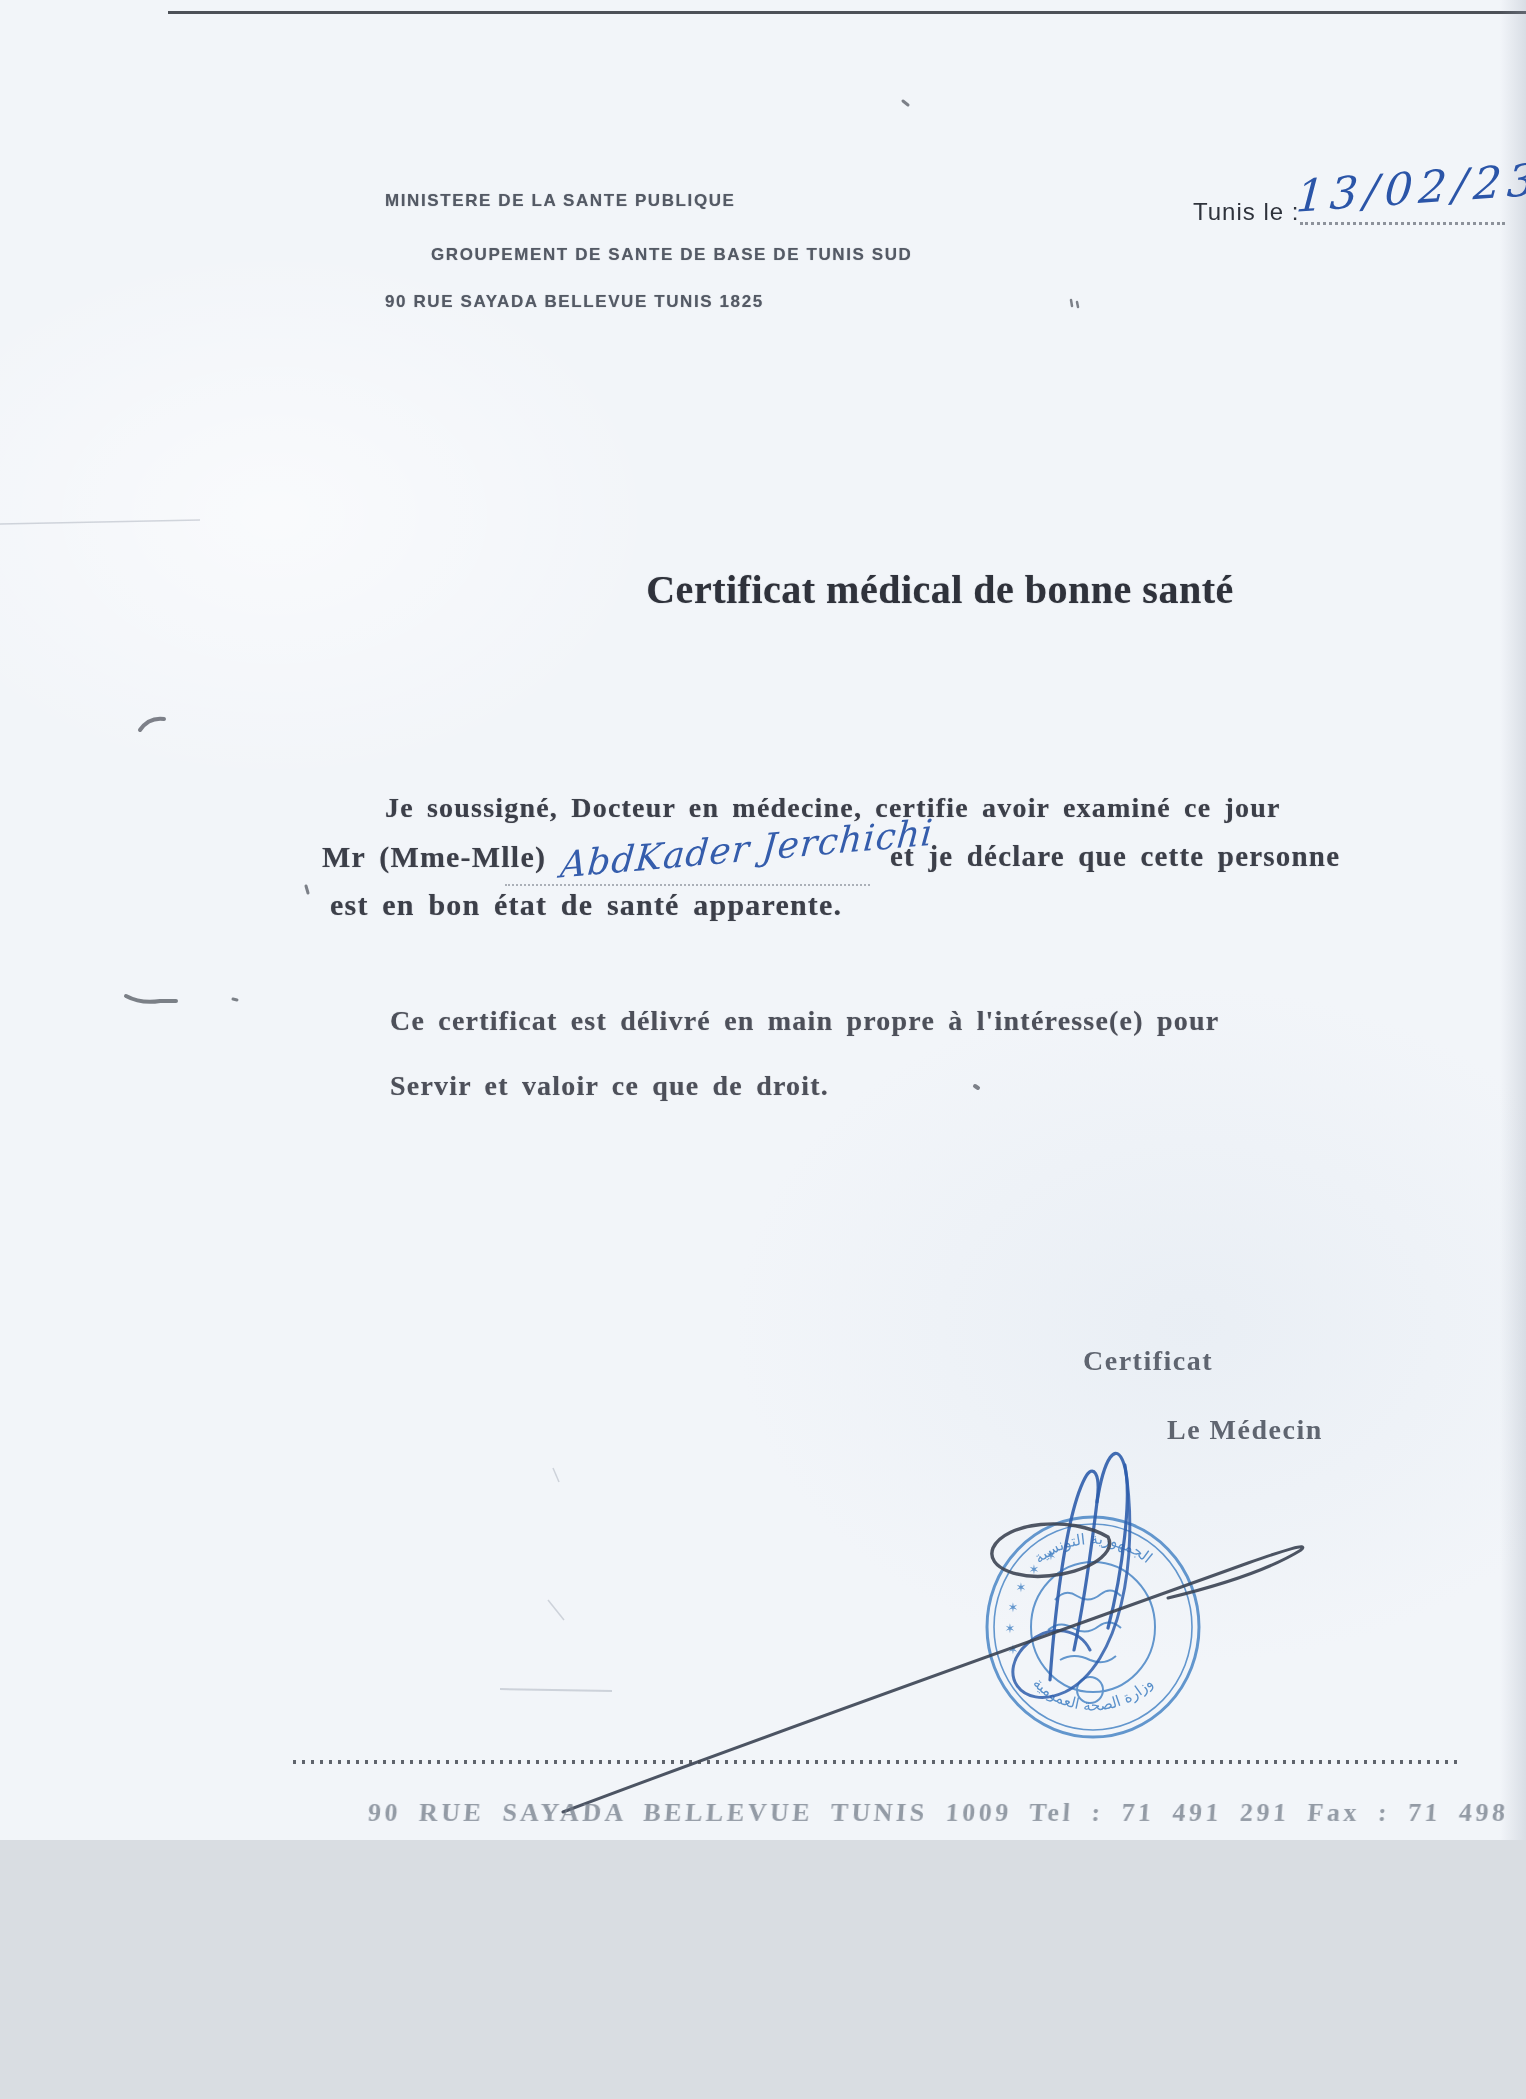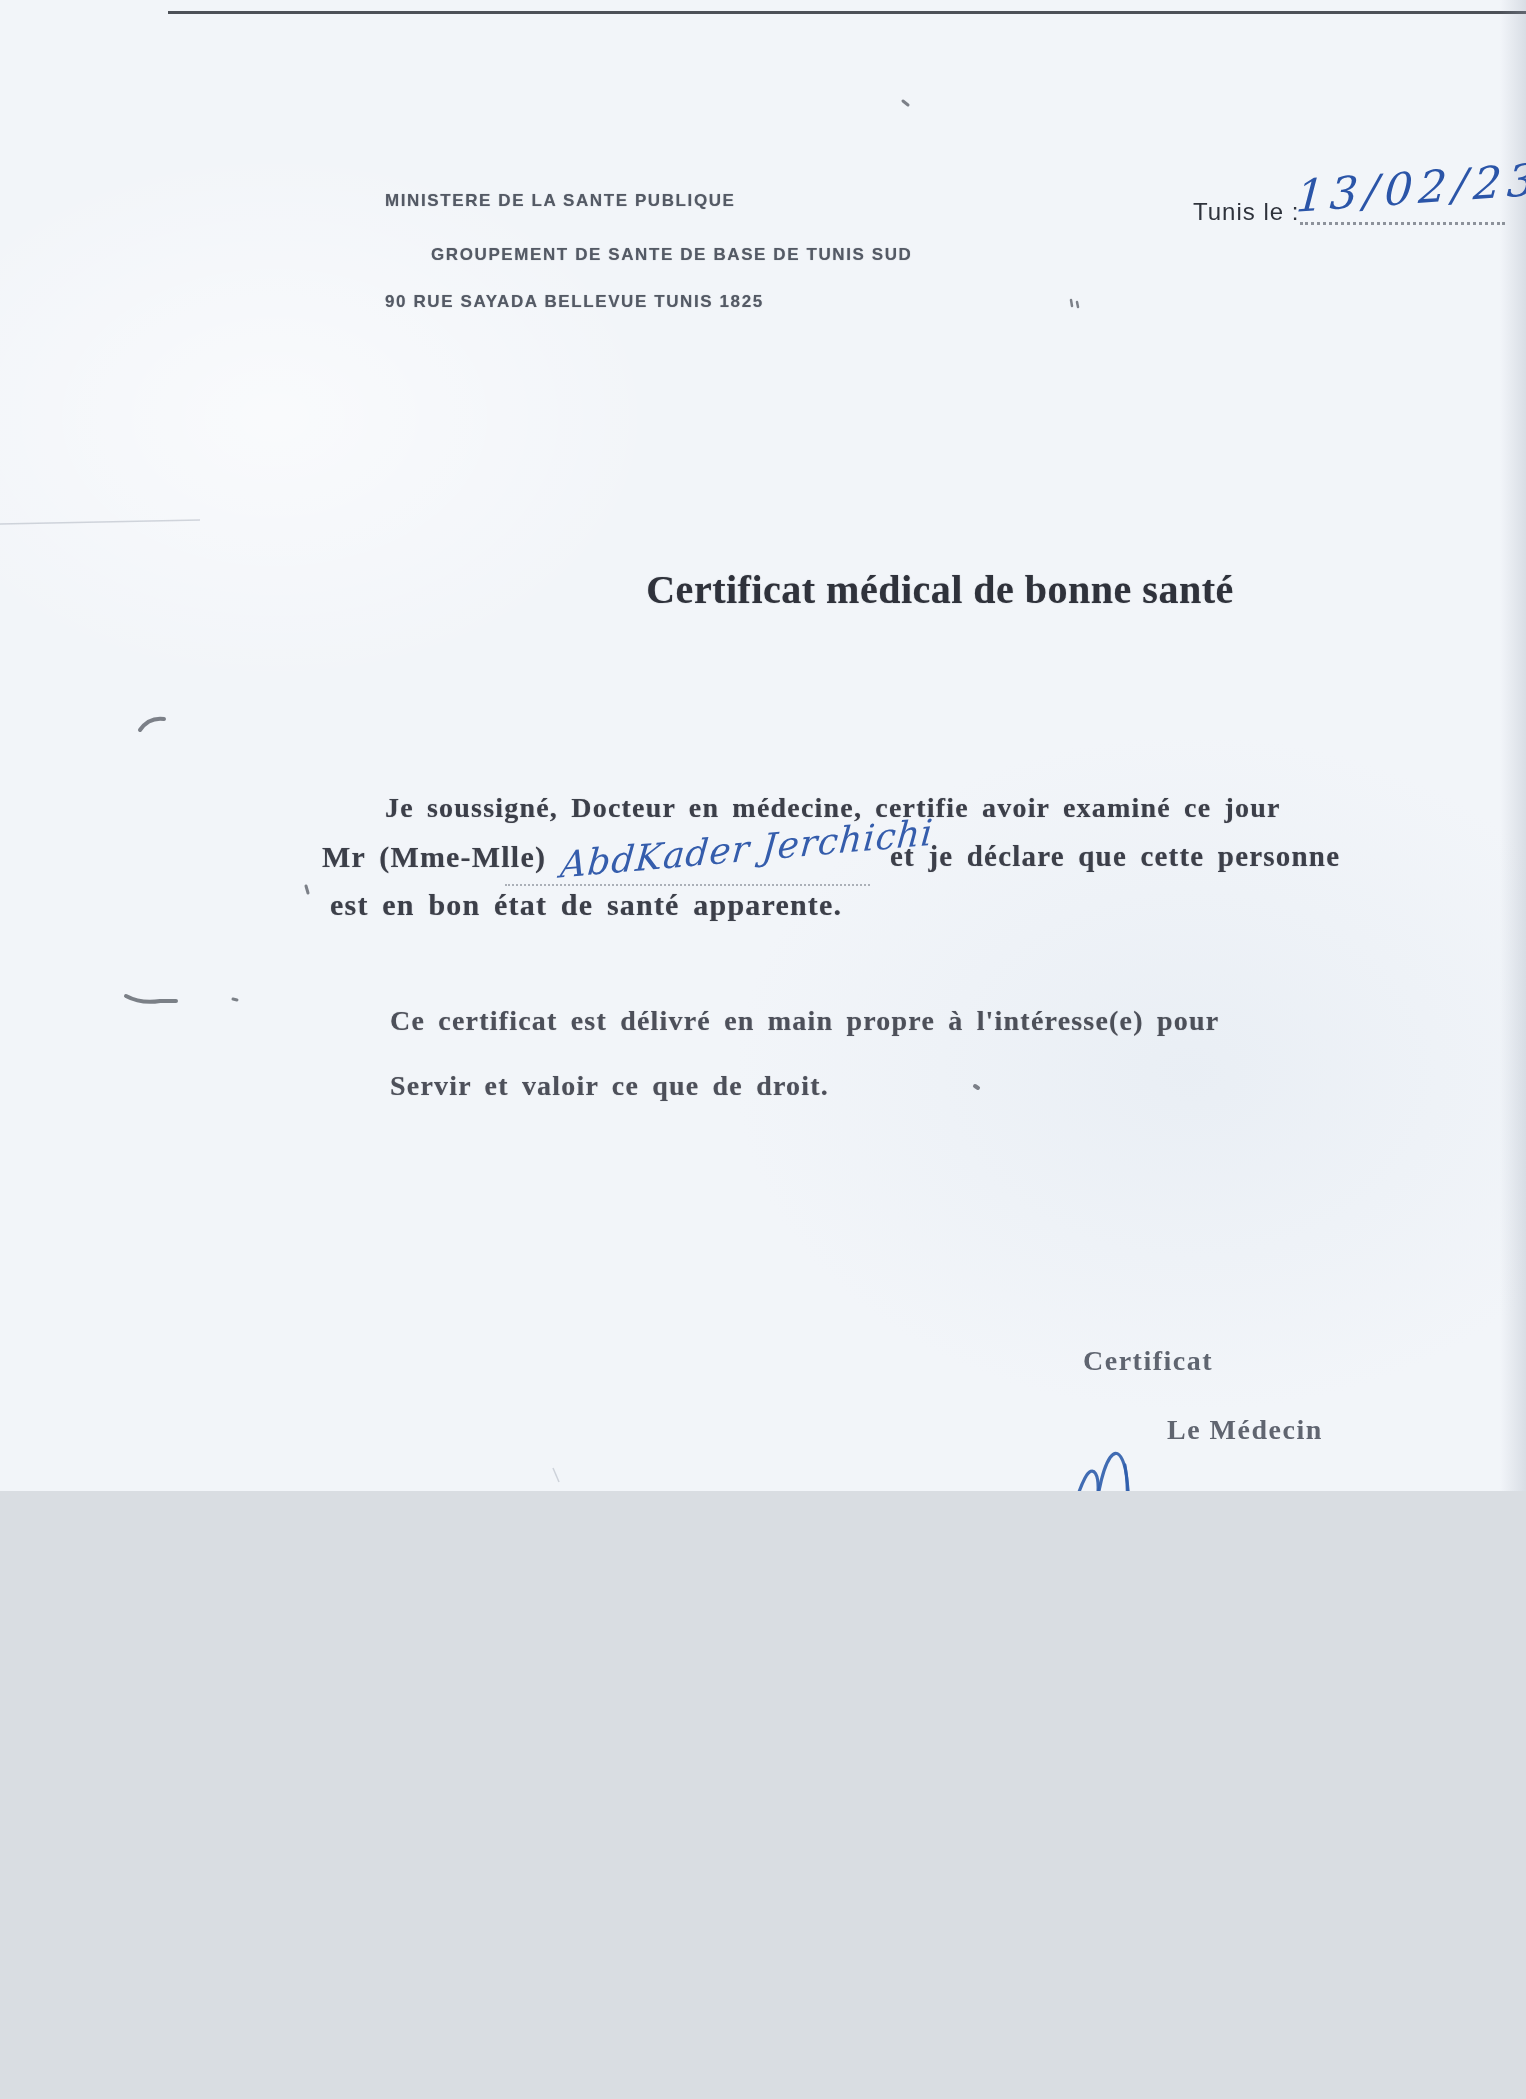--- a/index.html
+++ b/index.html
@@ -1,17 +1,17 @@
 <!DOCTYPE html>
 <html><head>
 <meta charset="utf-8">
 <style>
   html,body{margin:0;padding:0;background:#d9dde2;}
   #page{
-    position:relative;width:1526px;height:1491px;overflow:hidden;
+    position:relative;width:1526px;height:1840px;overflow:hidden;
     background:
       radial-gradient(ellipse 600px 420px at 18% 28%, rgba(255,255,255,.55), transparent 65%),
       radial-gradient(ellipse 700px 520px at 78% 72%, rgba(226,233,241,.55), transparent 65%),
       #f2f5f9;
     font-family:"Liberation Serif","DejaVu Serif",serif;
     color:#3a3d46;
   }
   .abs{position:absolute;}
   
   .topline{left:168px;top:11px;width:1358px;height:3px;background:#30343c;opacity:.85;}

